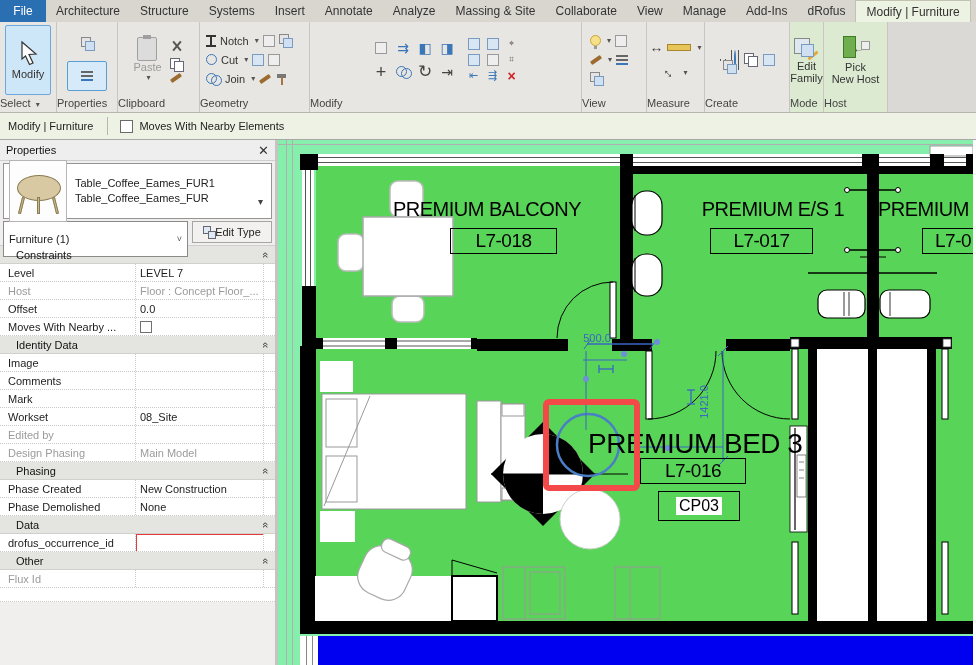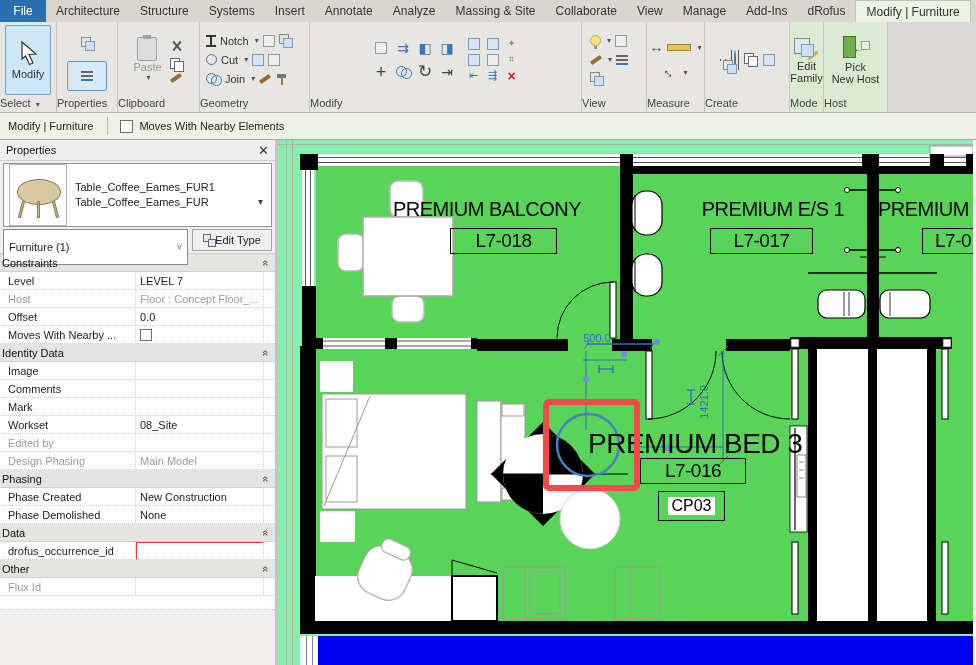--- a/index.html
+++ b/index.html
@@ -77,39 +77,39 @@
   .cb { display:inline-block; width:13px; height:13px; background:#fff; border:1px solid #6a6a6a; }
   .ob-cb-label { margin-left:6px; }
 
   
   .main { display:flex; height:525px; }
 
   
   .props { width:278px; background:#f0efed; border-right:3px solid #c6c4c0; position:relative; font-size:11px; }
   .props-header { height:21px; background:#eeeeee; border-bottom:1px solid #cfcfcf; display:flex; align-items:center; padding:0 6px; color:#111; }
   .props-x { margin-left:auto; font-size:13px; color:#333; }
-  .typebox { margin:2px 3px; height:64px; background:#fff; border:1px solid #949494; display:flex; align-items:center; position:relative; }
+  .typebox { margin:2px 3px; height:56px; background:#fff; border:1px solid #949494; display:flex; align-items:center; position:relative; }
   .thumb { width:58px; height:62px; margin-left:5px; border:1px solid #b5b5b5; background:#fdfdfd; position:relative; }
   .tb-top { position:absolute; left:7px; top:14px; width:44px; height:26px; background:#d8c9a3; border:1px solid #8a7b52; border-radius:50%; }
   .tb-leg { position:absolute; width:3px; height:17px; background:#c9b98f; border:0.5px solid #8a7b52; top:36px; }
   .typetext { margin-left:8px; line-height:15px; color:#222; }
   .type-arrow { position:absolute; right:8px; top:32px; color:#444; font-size:10px; }
   .catrow { display:flex; margin:2px 3px; height:22px; gap:4px; }
   .catsel { flex:1; background:#fff; border:1px solid #8a8a8a; display:flex; align-items:center; padding:17px 5px; color:#222; }
   .catsel .chevd { margin-left:auto; font-size:9px; color:#555; }
   .et-btn { width:80px; display:flex; align-items:center; justify-content:center; background:#f2f1ef; border:1px solid #a5a5a5; color:#222; }
   .et-ic { width:12px; height:12px; position:relative; }
   .et-ic:before,.et-ic:after { content:""; position:absolute; width:6px; height:6px; border:1px solid #667; background:#dfeaf5; }
   .et-ic:after { left:5px; top:5px; }
   .grid { background:#fff; border-top:1px solid #cfcfcf; }
   .prow { height:18px; display:flex; align-items:center; border-bottom:1px dotted #c9c9c9; color:#1c1c1c; }
   .plabel { width:135px; padding-left:8px; white-space:nowrap; overflow:hidden; }
   .pval { flex:1; align-self:stretch; display:flex; align-items:center; border-left:1px dotted #c9c9c9; padding-left:4px; position:relative; white-space:nowrap; overflow:hidden; }
   .pend { width:12px; align-self:stretch; border-left:1px dotted #c9c9c9; }
-  .psec { height:18px; background:#e4e4e1; display:flex; align-items:center; padding:0 6px 0 2px; border-bottom:1px solid #d0d0cd; color:#111; }
+  .psec { height:18px; background:#e4e4e1; display:flex; align-items:center; padding:0 6px 0 16px; border-bottom:1px solid #d0d0cd; color:#111; }
   .chev { margin-left:auto; display:inline-block; transform:rotate(90deg); font-size:11px; color:#333; }
   .rowdis { color:#9b9b9b; }
   .pcb { width:12px; height:12px; border:1px solid #707070; background:#fff; }
   .red-field { position:absolute; left:-3px; top:-3px; width:136px; height:24px; border:4px solid #e23b3b; border-radius:3px; z-index:5; }
 
   
   .canvas { position:relative; width:695px; height:525px; background:#86efac; overflow:hidden; }
   .canvas svg { position:absolute; left:0; top:0; }
   .lbl { position:absolute; color:#000; letter-spacing:-0.5px; white-space:nowrap; z-index:2; }
   .room-name { font-size:20px; }
@@ -638,21 +638,21 @@
       <div class="tagbox" style="left:172px; top:88px; width:107px; height:26px">L7-018</div>
 
       <div class="lbl room-name" style="left:380px; top:58px; width:230px; text-align:center">PREMIUM E/S 1</div>
       <div class="tagbox" style="left:432px; top:88px; width:103px; height:26px">L7-017</div>
 
       <div class="lbl room-name" style="left:600px; top:58px">PREMIUM</div>
       <div class="tagbox" style="left:644px; top:88px; width:80px; height:26px; justify-content:flex-start; padding-left:12px">L7-0</div>
 
       <div class="lbl" style="left:310px; top:288px; width:212px; text-align:center; font-size:28px">PREMIUM BED 3</div>
       <div class="tagbox" style="left:362px; top:318px; width:106px; height:26px">L7-016</div>
-      <div class="cp-outer" style="left:380px; top:351px; width:67px; height:30px">
+      <div class="cp-outer" style="left:380px; top:351px; width:82px; height:30px">
         <span class="cp-inner">CP03</span>
       </div>
 
       <div class="dimtxt" style="left:296px; top:192px; width:46px">500.0</div>
       <div class="dimtxt" style="left:404px; top:256px; width:44px; transform:rotate(-90deg)">1421.0</div>
 
       <div class="red-annot" style="left:265px; top:259px; width:97px; height:92px"></div>
     </div>
   </div>
 </div>

